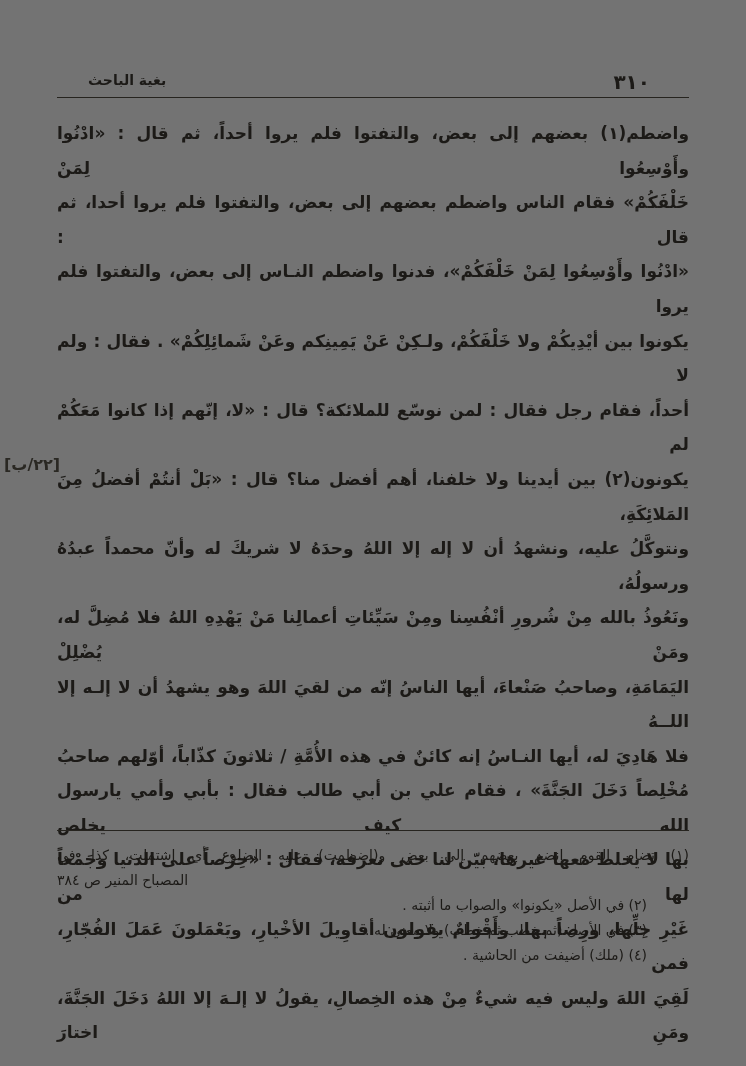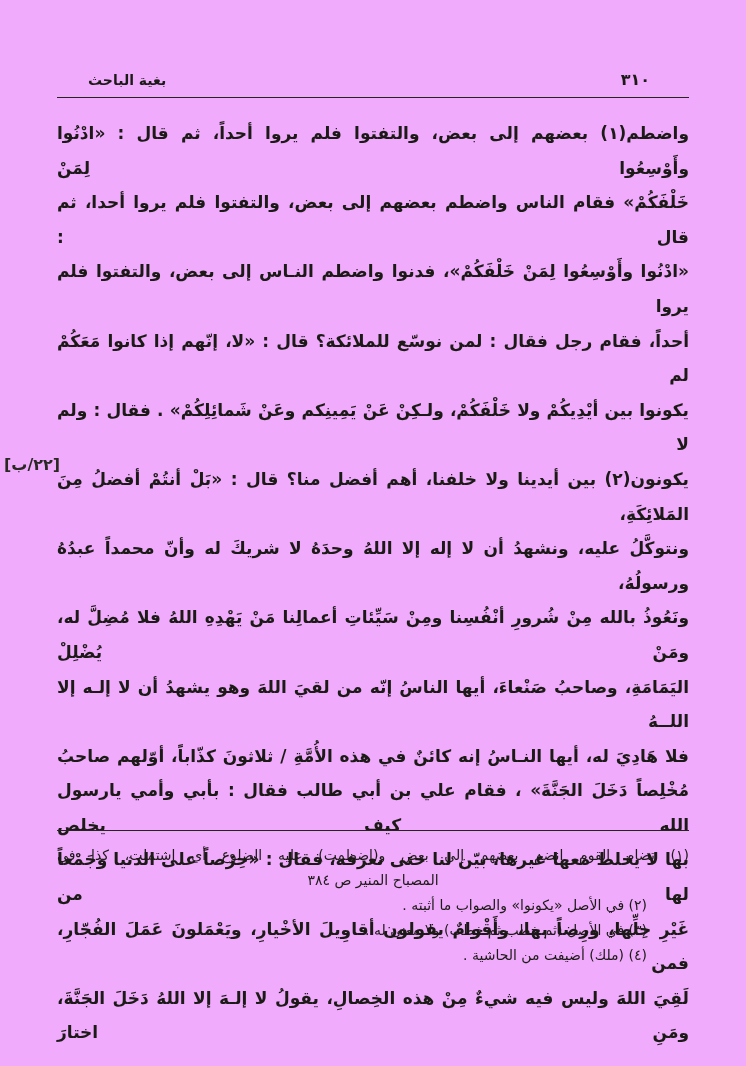--- a/index.html
+++ b/index.html
@@ -7,38 +7,38 @@
     padding: 0;
     width: 746px;
     height: 1066px;
     overflow: hidden;
     font-family: "DejaVu Sans", sans-serif;
   }
   .page {
     position: relative;
     width: 746px;
     height: 1066px;
-    background: #f0abfc;
+    background: #737373;
     color: #1c1a17;
     direction: rtl;
   }
   
   .header-title {
     position: absolute;
     top: 72px;
     left: 88px;
     font-size: 14px;
     font-weight: 700;
     letter-spacing: 0.5px;
   }
   .header-page-number {
     position: absolute;
     top: 70px;
     right: 96px;
-    font-size: 16px;
+    font-size: 20px;
     font-weight: 700;
   }
   .header-rule {
     position: absolute;
     top: 97px;
     left: 57px;
     right: 57px;
     border-top: 1.6px solid #26241f;
   }
   
@@ -84,21 +84,21 @@
     font-size: 14px;
     font-weight: 400;
     line-height: 25px;
     text-align: right;
   }
   .footnote-line.justify-full {
     text-align: justify;
     text-align-last: justify;
   }
   .footnote-line.flush {
-    text-align: center;
+    text-align: left;
   }
   .footnote-line.indent {
     padding-right: 42px;
   }
 </style>
 </head>
 <body>
 
 <div class="page">
 
@@ -107,22 +107,22 @@
   <span class="header-page-number">٣١٠</span>
 
   <div class="header-rule"></div>
 
   <div class="margin-note">[٢٢/ب]</div>
 
   <div class="body-text">
     <div class="body-line">واضطم(١) بعضهم إلى بعض، والتفتوا فلم يروا أحداً، ثم قال : «ادْنُوا وأَوْسِعُوا لِمَنْ</div>
     <div class="body-line">خَلْفَكُمْ» فقام الناس واضطم بعضهم إلى بعض، والتفتوا فلم يروا أحدا، ثم قال :</div>
     <div class="body-line">«ادْنُوا وأَوْسِعُوا لِمَنْ خَلْفَكُمْ»، فدنوا واضطم النـاس إلى بعض، والتفتوا فلم يروا</div>
+    <div class="body-line">يكونوا بين أيْدِيكُمْ ولا خَلْفَكُمْ، ولـكِنْ عَنْ يَمِينِكم وعَنْ شَمائِلِكُمْ» . فقال : ولم لا</div>
     <div class="body-line">أحداً، فقام رجل فقال : لمن نوسّع للملائكة؟ قال : «لا، إنّهم إذا كانوا مَعَكُمْ لم</div>
-    <div class="body-line">يكونوا بين أيْدِيكُمْ ولا خَلْفَكُمْ، ولـكِنْ عَنْ يَمِينِكم وعَنْ شَمائِلِكُمْ» . فقال : ولم لا</div>
     <div class="body-line">يكونون(٢) بين أيدينا ولا خلفنا، أهم أفضل منا؟ قال : «بَلْ أنتُمْ أفضلُ مِنَ المَلائِكَةِ،</div>
     <div class="body-line">ونتوكَّلُ عليه، ونشهدُ أن لا إله إلا اللهُ وحدَهُ لا شريكَ له وأنّ محمداً عبدُهُ ورسولُهُ،</div>
     <div class="body-line">ونَعُوذُ بالله مِنْ شُرورِ أنْفُسِنا ومِنْ سَيِّئاتِ أعمالِنا مَنْ يَهْدِهِ اللهُ فلا مُضِلَّ له، ومَنْ يُضْلِلْ</div>
     <div class="body-line">اليَمَامَةِ، وصاحبُ صَنْعاءَ، أيها الناسُ إنّه من لقيَ اللهَ وهو يشهدُ أن لا إلـه إلا اللــهُ</div>
     <div class="body-line">فلا هَادِيَ له، أيها النـاسُ إنه كائنٌ في هذه الأُمَّةِ / ثلاثونَ كذّاباً، أوّلهم صاحبُ</div>
     <div class="body-line">مُخْلِصاً دَخَلَ الجَنَّةَ» ، فقام علي بن أبي طالب فقال : بأبي وأمي يارسول الله كيف يخلص</div>
     <div class="body-line">بها لا يخلط معها غيرها، بيّن لنا حتى نعرفه، فقال : «حِرْصاً على الدنيا وجَمْعاً لها من</div>
     <div class="body-line">غَيْرِ حِلِّها، ورِضاً بها، وأَقْوامٌ يقولون أقاوِيلَ الأخْيارِ، ويَعْمَلونَ عَمَلَ الفُجّارِ، فمن</div>
     <div class="body-line">لَقِيَ اللهَ وليس فيه شيءٌ مِنْ هذه الخِصالِ، يقولُ لا إلـهَ إلا اللهُ دَخَلَ الجَنَّةَ، ومَنِ اختارَ</div>
 

